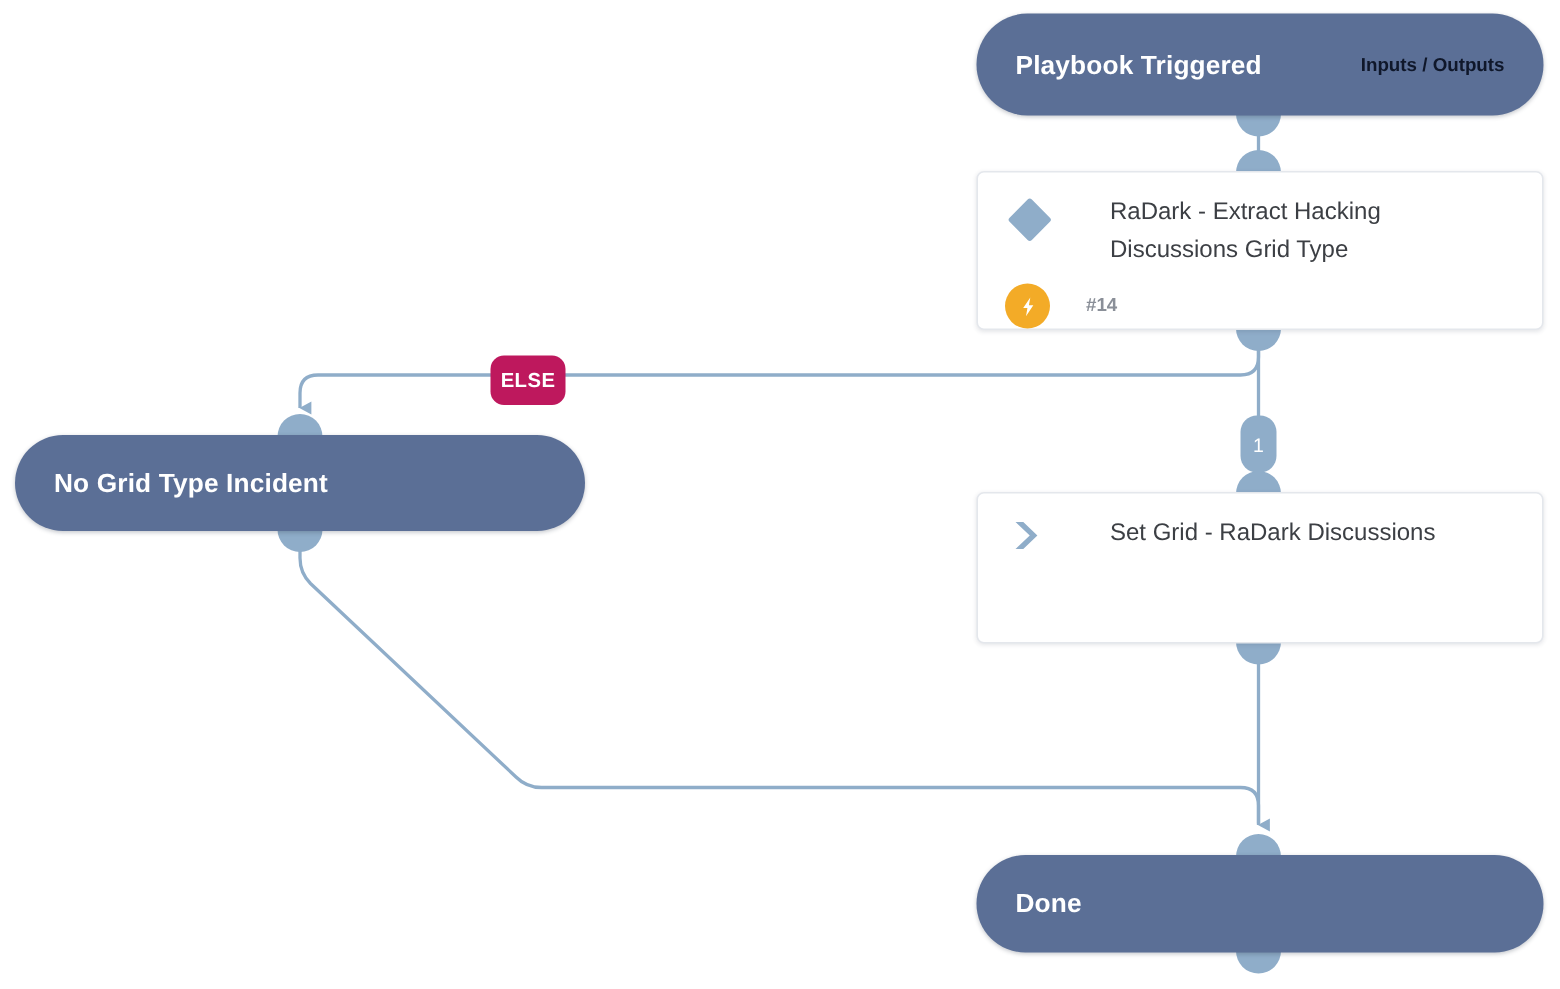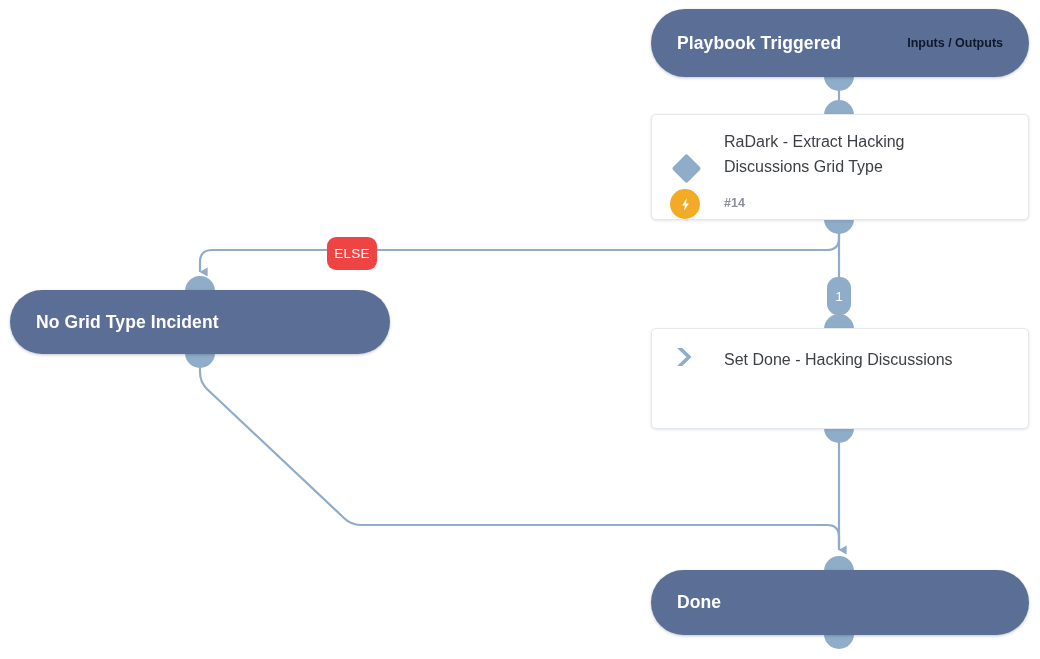--- a/index.html
+++ b/index.html
@@ -70,21 +70,22 @@
     background: #ffffff;
     border: 1px solid #e4e7ec;
     border-radius: 5px;
     box-shadow: 0 1px 3px rgba(40,50,70,0.12);
     padding: 14px 18px 12px 18px;
     display: flex;
     flex-direction: column;
   }
   .card-row {
     display: flex;
-    align-items: flex-end;
+    align-items: flex-start;
+    gap: 16px;
   }
   .card-icon-col {
     width: 54px;
     flex: 0 0 54px;
     display: flex;
     justify-content: flex-start;
     padding-top: 2px;
   }
   .card-title {
     font-size: 16px;
@@ -127,25 +128,25 @@
     background: #f3ab27;
     display: flex;
     align-items: center;
     justify-content: center;
     flex: 0 0 30px;
   }
 
   
   .else-tag {
     position: absolute;
-    background: #ef4444;
+    background: #be185d;
     color: #ffffff;
     border-radius: 9px;
     font-size: 13.5px;
-    font-weight: 400;
+    font-weight: 700;
     letter-spacing: 0.3px;
     display: flex;
     align-items: center;
     justify-content: center;
   }
 
   
   .edge-badge {
     position: absolute;
     background: #8fadc9;
@@ -227,21 +228,21 @@
 
   <div class="node card-node" style="left:651px; top:328px; width:378px; height:101px;">
     <div class="card-row">
       <div class="card-icon-col">
         <span class="icon-chevron">
           <svg width="24" height="22" viewBox="0 0 24 22" aria-hidden="true">
             <path d="M3 2 L12.5 11 L3 20 L8.2 20 L17.6 11 L8.2 2 Z" fill="#8fadc9"></path>
           </svg>
         </span>
       </div>
-      <div class="card-title" style="max-width:280px;">Set Done - Hacking Discussions</div>
+      <div class="card-title" style="max-width:280px;">Set Grid - RaDark Discussions</div>
     </div>
   </div>
 
   <div class="node pill-node" style="left:10px; top:290px; width:380px; height:64px;">
     <span class="pill-title">No Grid Type Incident</span>
   </div>
 
   <div class="node pill-node" style="left:651px; top:570px; width:378px; height:65px;">
     <span class="pill-title">Done</span>
   </div>

